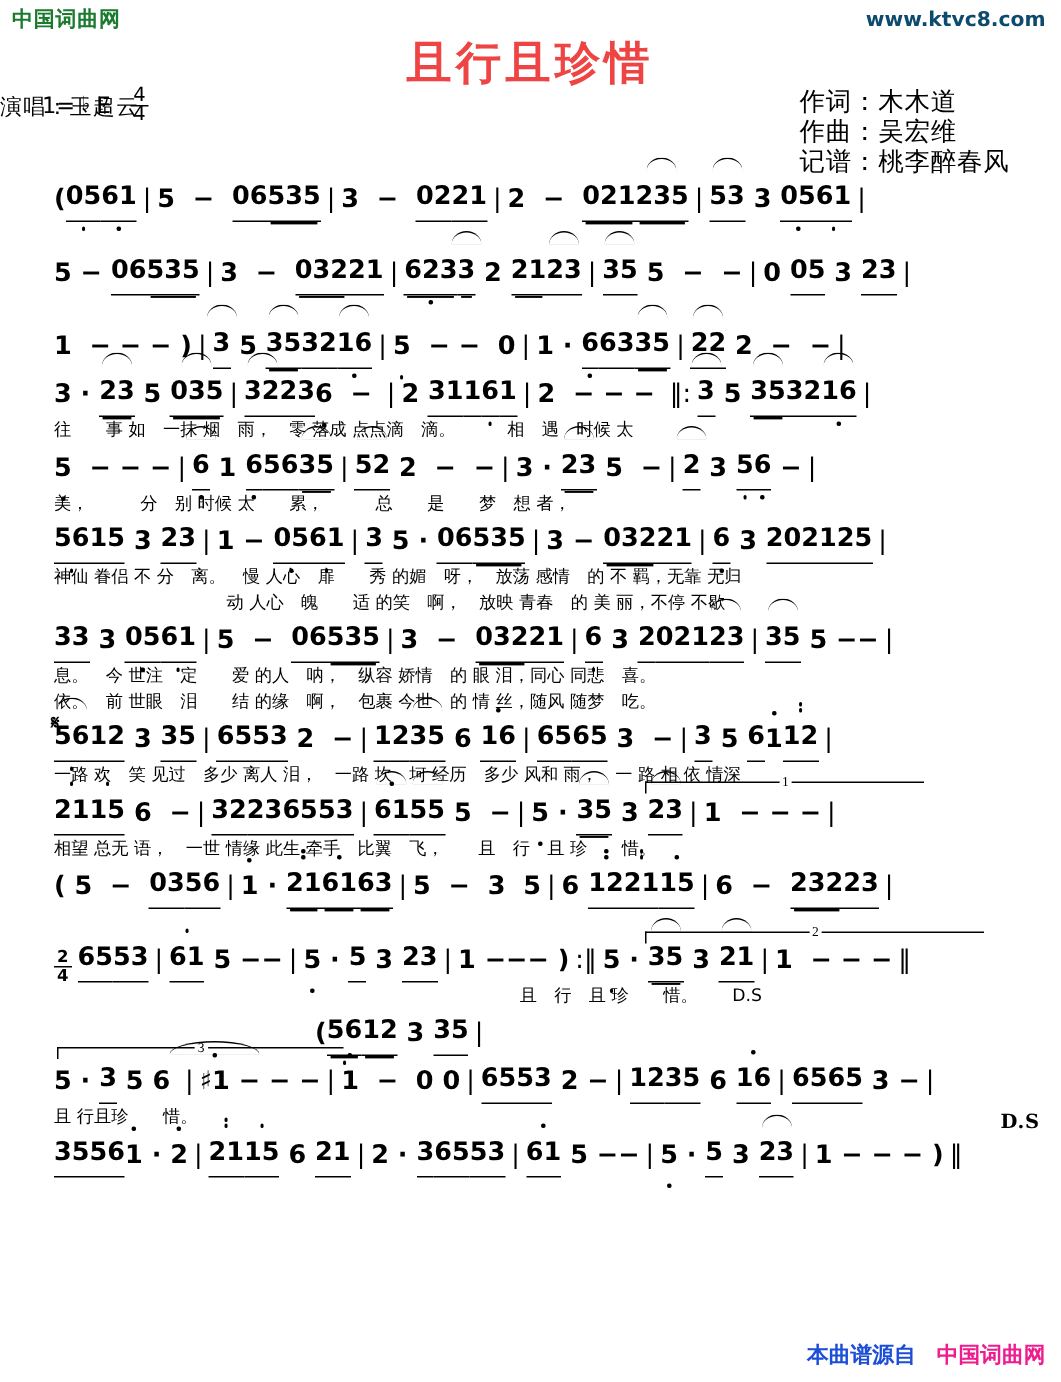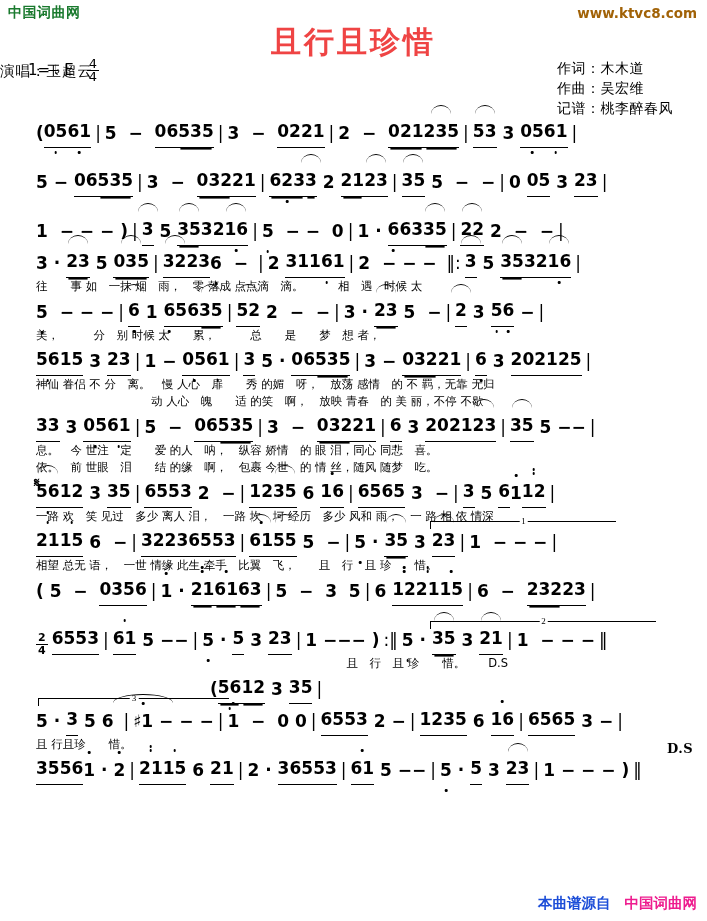--- a/index.html
+++ b/index.html
@@ -30,21 +30,21 @@
     font-weight: 600;
     color: #1a7a2e;
     letter-spacing: .5px;
   }
   .wm-right {
     position: absolute;
     right: 10px; top: 1px;
     font-family: "DejaVu Sans", sans-serif;
     font-size: 13.5px;
     font-weight: 600;
-    color: #a16207;
+    color: #0c4a6e;
   }
 
   
   .title {
     position: absolute;
     top: 22px; left: 0; width: 707px;
     text-align: center;
     font-family: "DejaVu Sans", sans-serif;
     font-weight: 700;
     font-size: 30px;
@@ -56,21 +56,21 @@
     top: 62px; left: 0; width: 707px;
     font-family: "DejaVu Serif", serif;
     font-size: 14.5px;
     letter-spacing: 1px;
   }
   .credits {
     position: absolute;
     top: 58px; right: 34px;
     text-align: left;
     font-family: "DejaVu Serif", serif;
-    font-size: 14px;
+    font-size: 17px;
     line-height: 20px;
     letter-spacing: .5px;
   }
   .credits div { white-space: nowrap; }
 
   
   .keysig {
     position: absolute;
     left: 28px; top: 58px;
     font-family: "DejaVu Sans", sans-serif;

